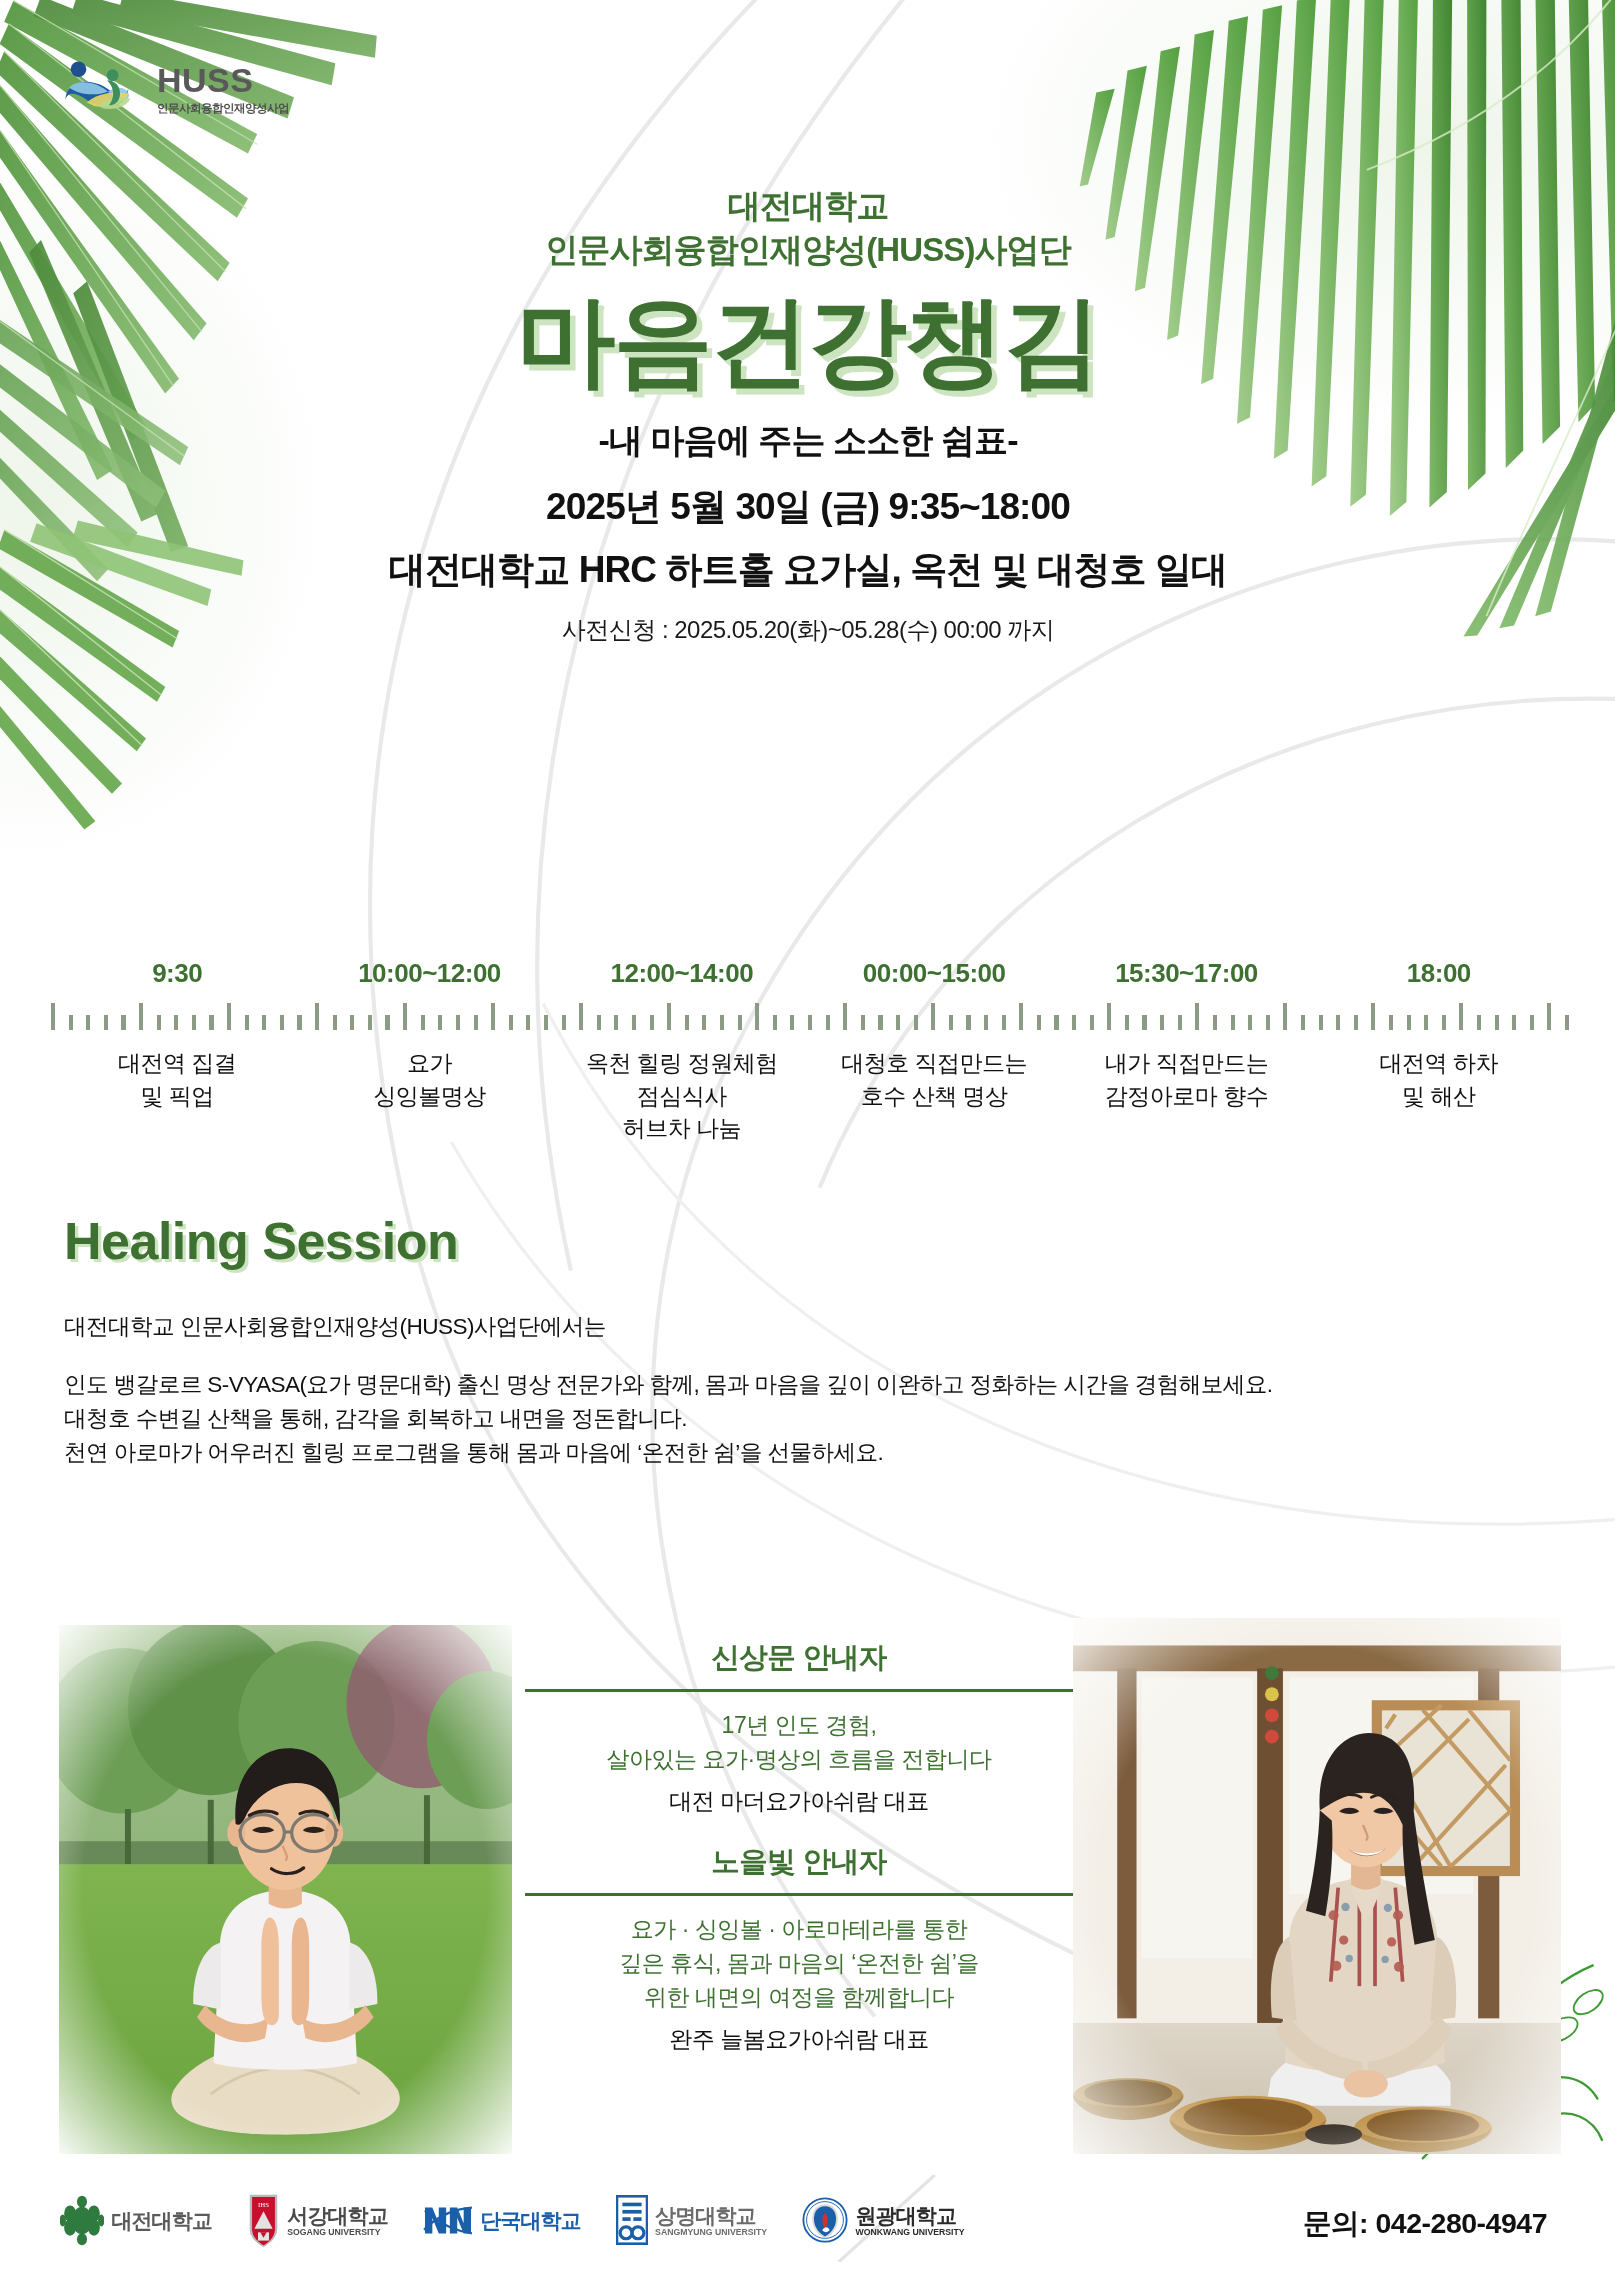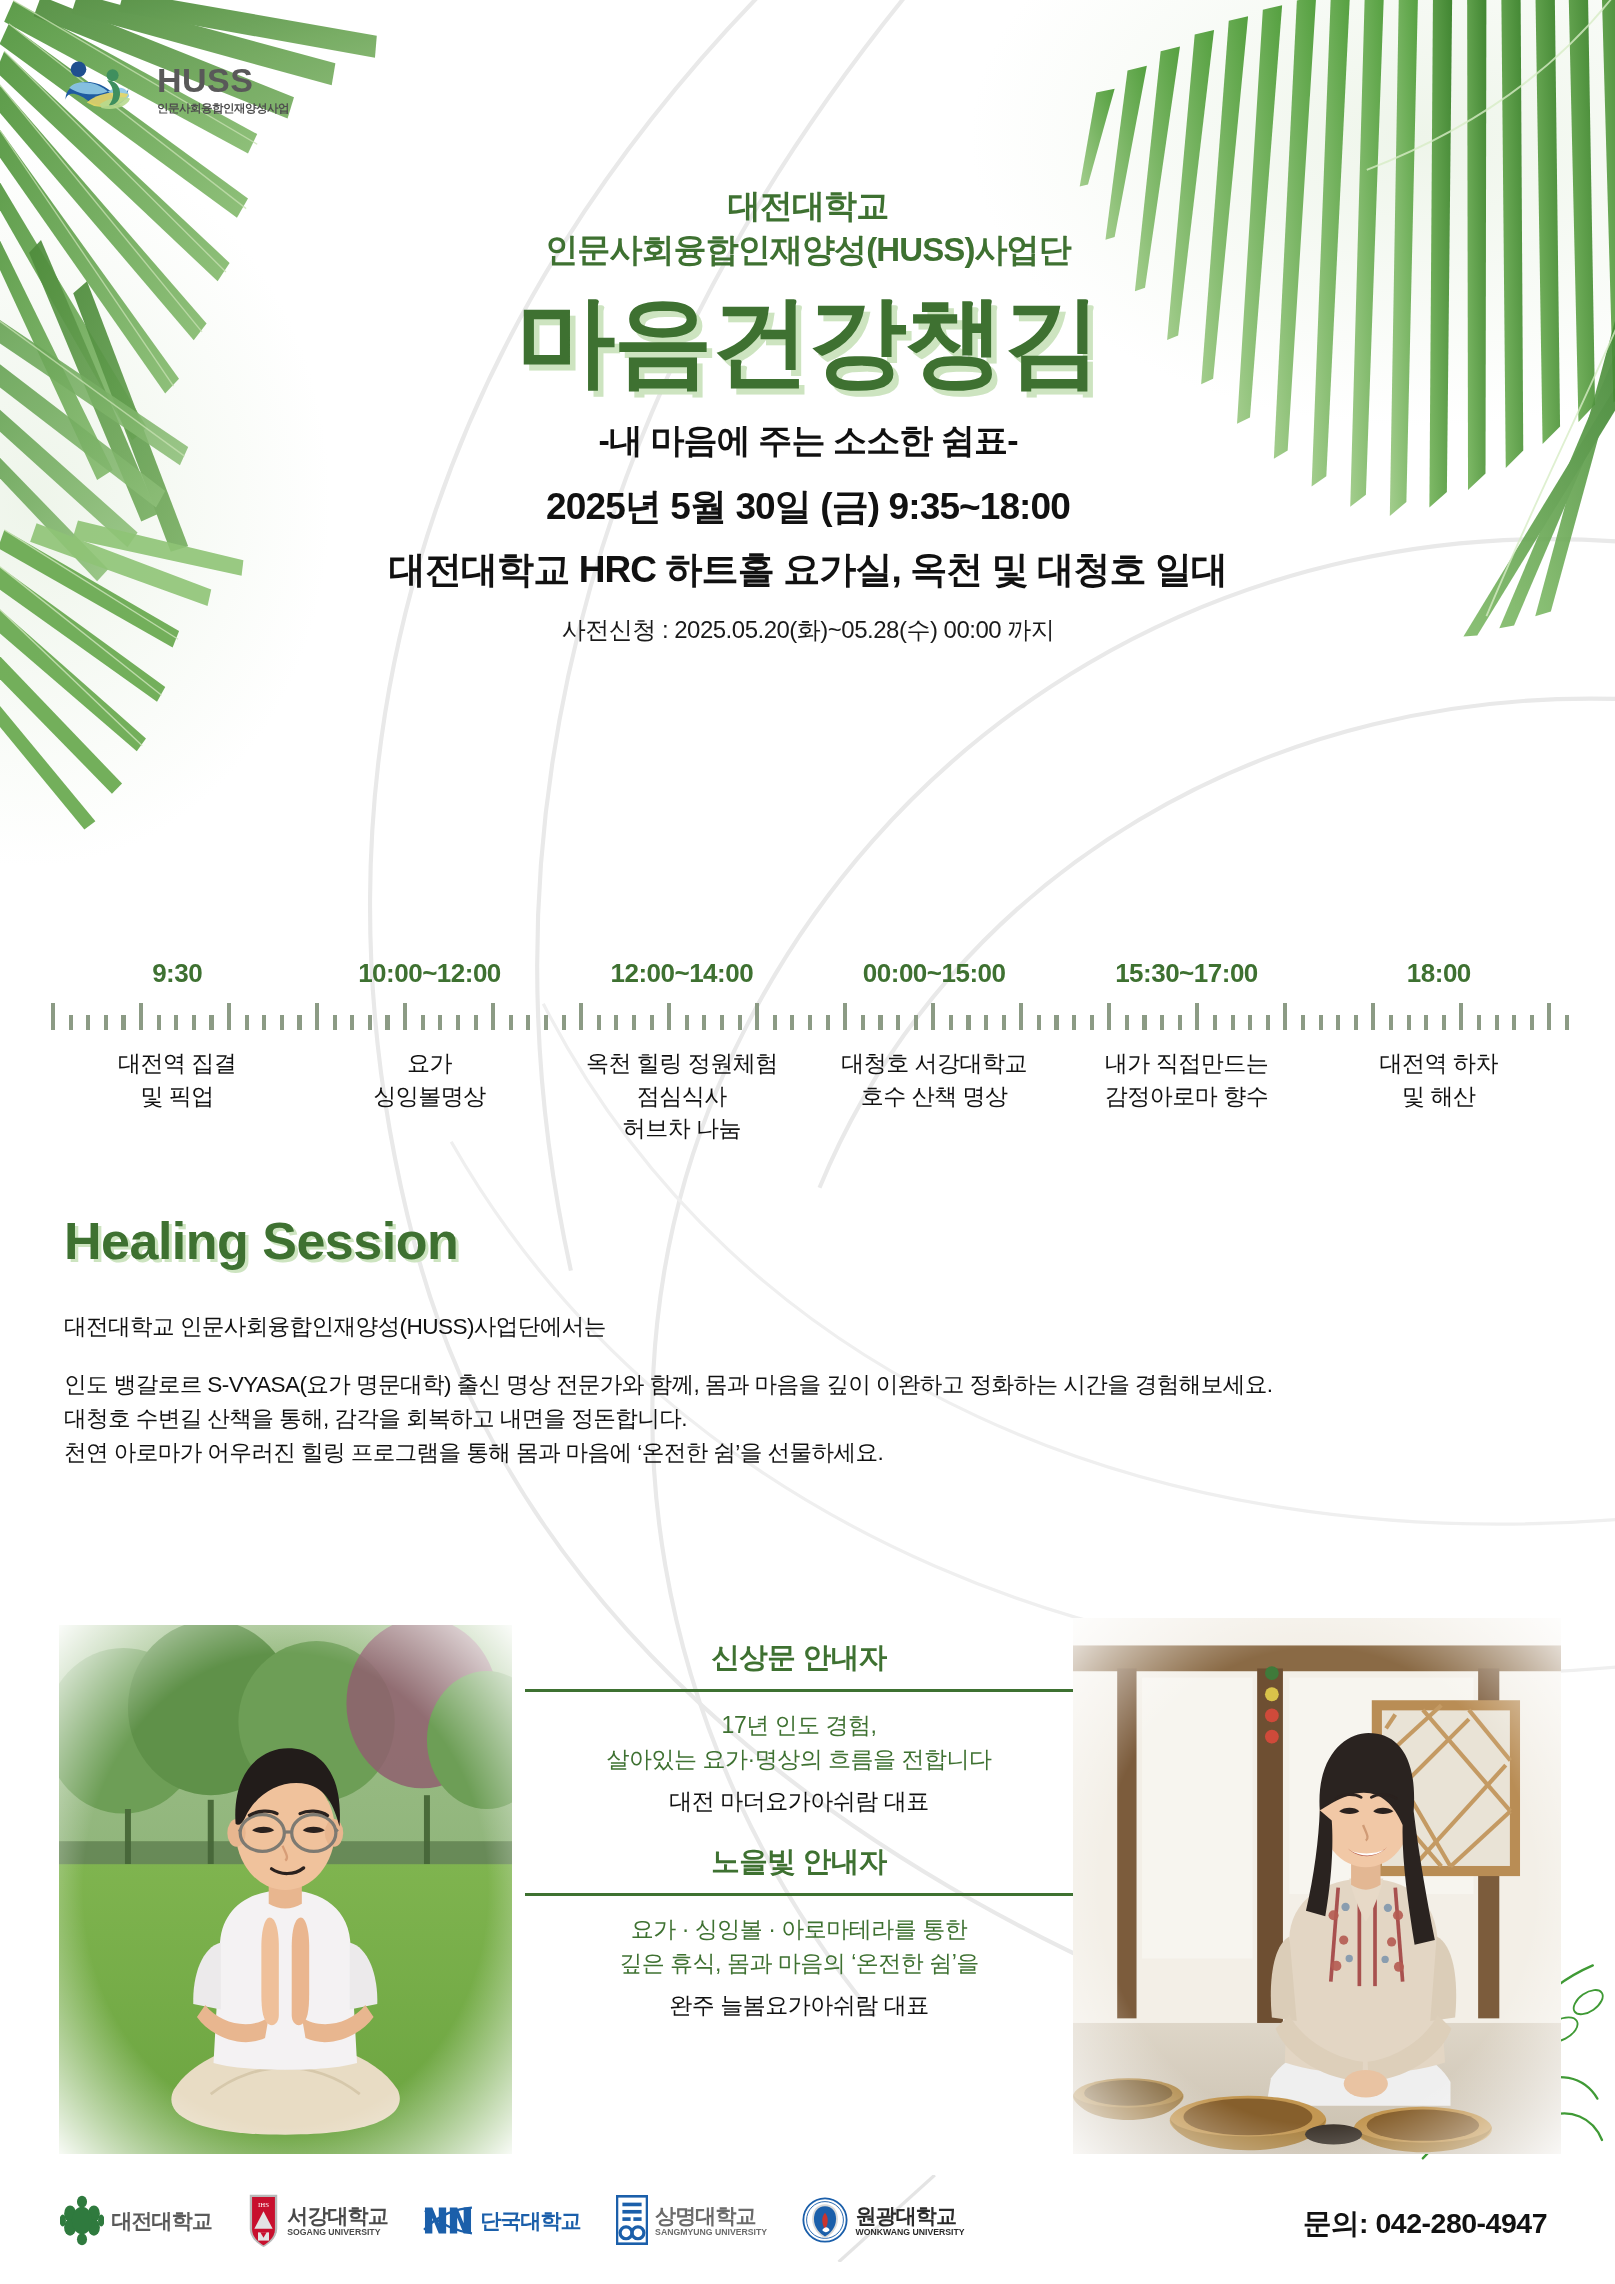--- a/index.html
+++ b/index.html
@@ -398,21 +398,21 @@
         <div class="act-col">
           <div class="act-line">요가</div>
           <div class="act-line">싱잉볼명상</div>
         </div>
         <div class="act-col">
           <div class="act-line">옥천 힐링 정원체험</div>
           <div class="act-line">점심식사</div>
           <div class="act-line">허브차 나눔</div>
         </div>
         <div class="act-col">
-          <div class="act-line">대청호 서강대학교</div>
+          <div class="act-line">대청호 직접만드는</div>
           <div class="act-line">호수 산책 명상</div>
         </div>
         <div class="act-col">
           <div class="act-line">내가 직접만드는</div>
           <div class="act-line">감정아로마 향수</div>
         </div>
         <div class="act-col">
           <div class="act-line">대전역 하차</div>
           <div class="act-line">및 해산</div>
         </div>
@@ -632,20 +632,21 @@
         <div class="inst-rule"></div>
         <div class="inst-desc-line">17년 인도 경험,</div>
         <div class="inst-desc-line">살아있는 요가·명상의 흐름을 전합니다</div>
         <div class="inst-role">대전 마더요가아쉬람 대표</div>
       </div>
       <div class="inst-block">
         <div class="inst-name">노을빛 안내자</div>
         <div class="inst-rule"></div>
         <div class="inst-desc-line">요가 · 싱잉볼 · 아로마테라를 통한</div>
         <div class="inst-desc-line">깊은 휴식, 몸과 마음의 ‘온전한 쉼’을</div>
+        <div class="inst-desc-line">위한 내면의 여정을 함께합니다</div>
         <div class="inst-role">완주 늘봄요가아쉬람 대표</div>
       </div>
     </div>
 
   <div id="footer">
     <div class="footer-sep" style="left:829px;bottom:-9.2px;width:120px;height:87px;">
       <svg viewBox="0 0 260 190" width="120" height="87" aria-hidden="true">
         <path d="M230 0 L 20 190" stroke="#e4e4e4" stroke-width="7" fill="none"></path>
       </svg>
     </div>

